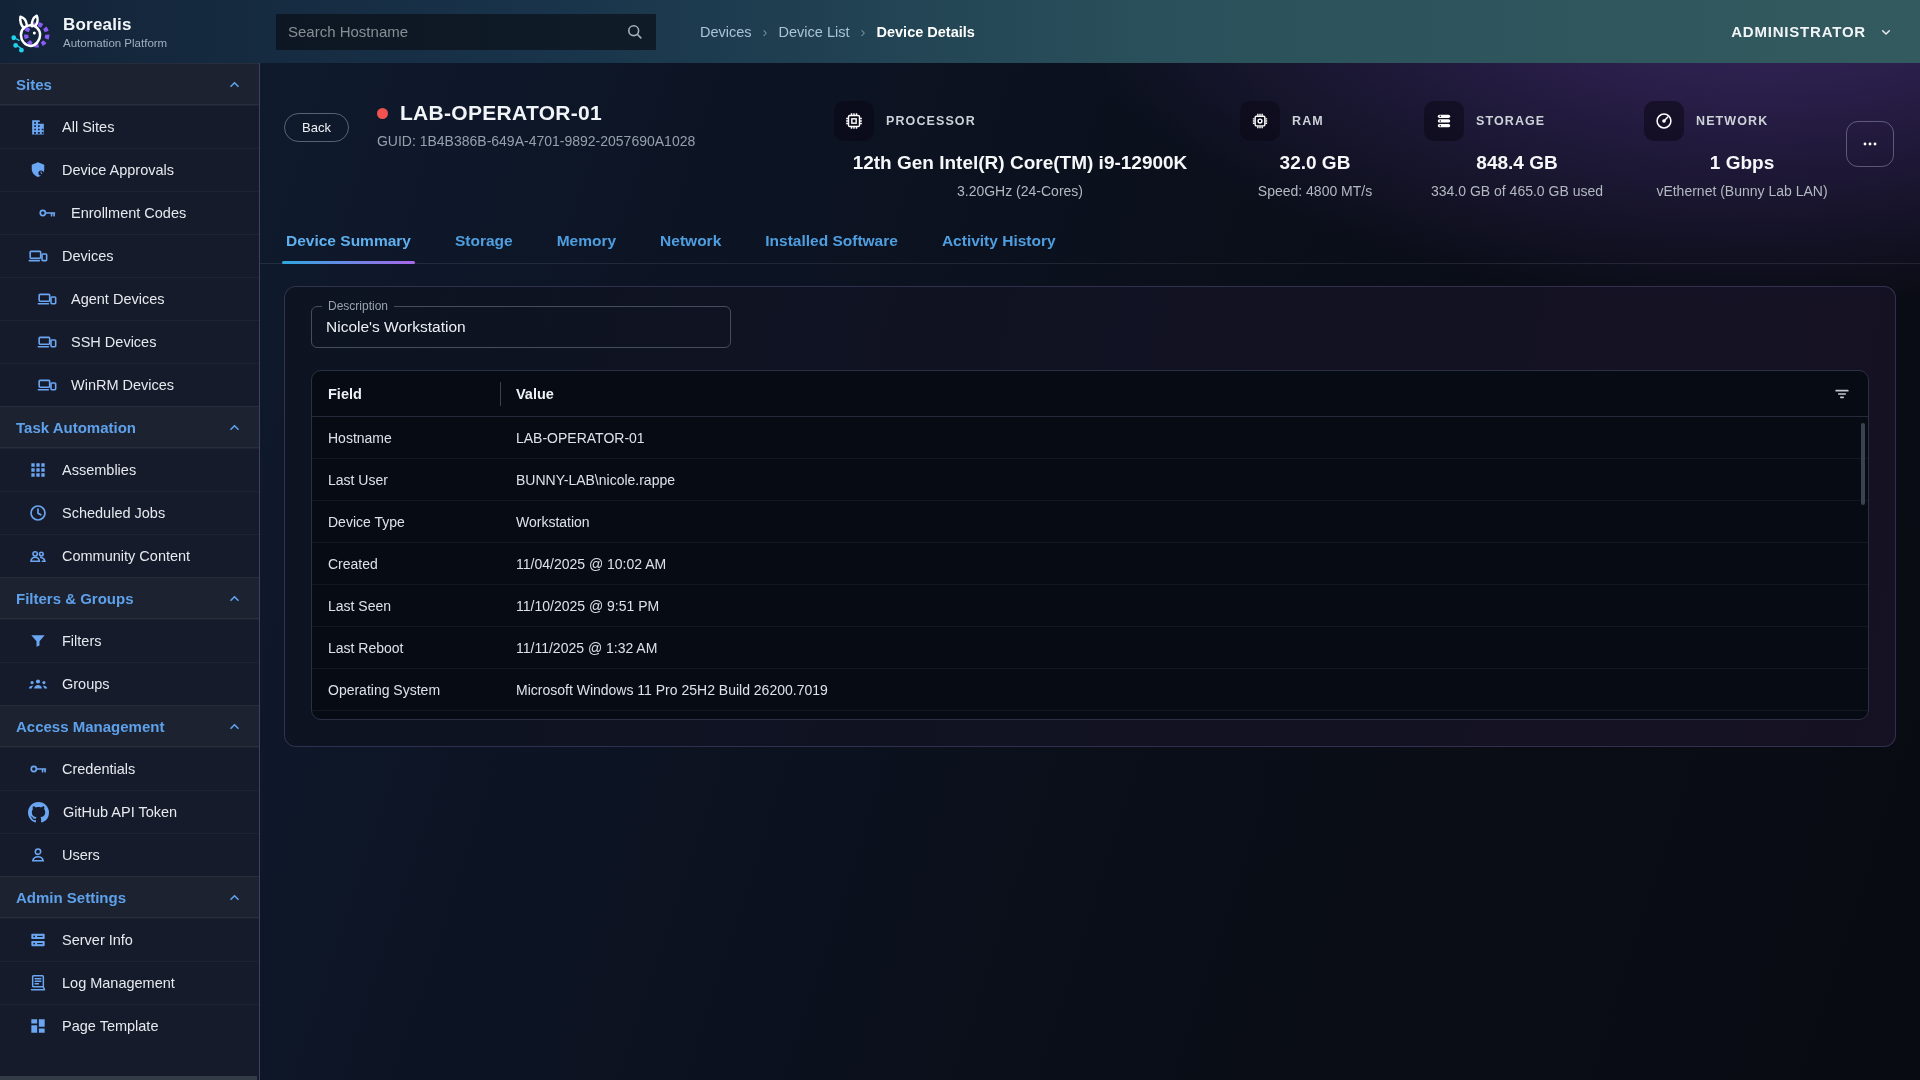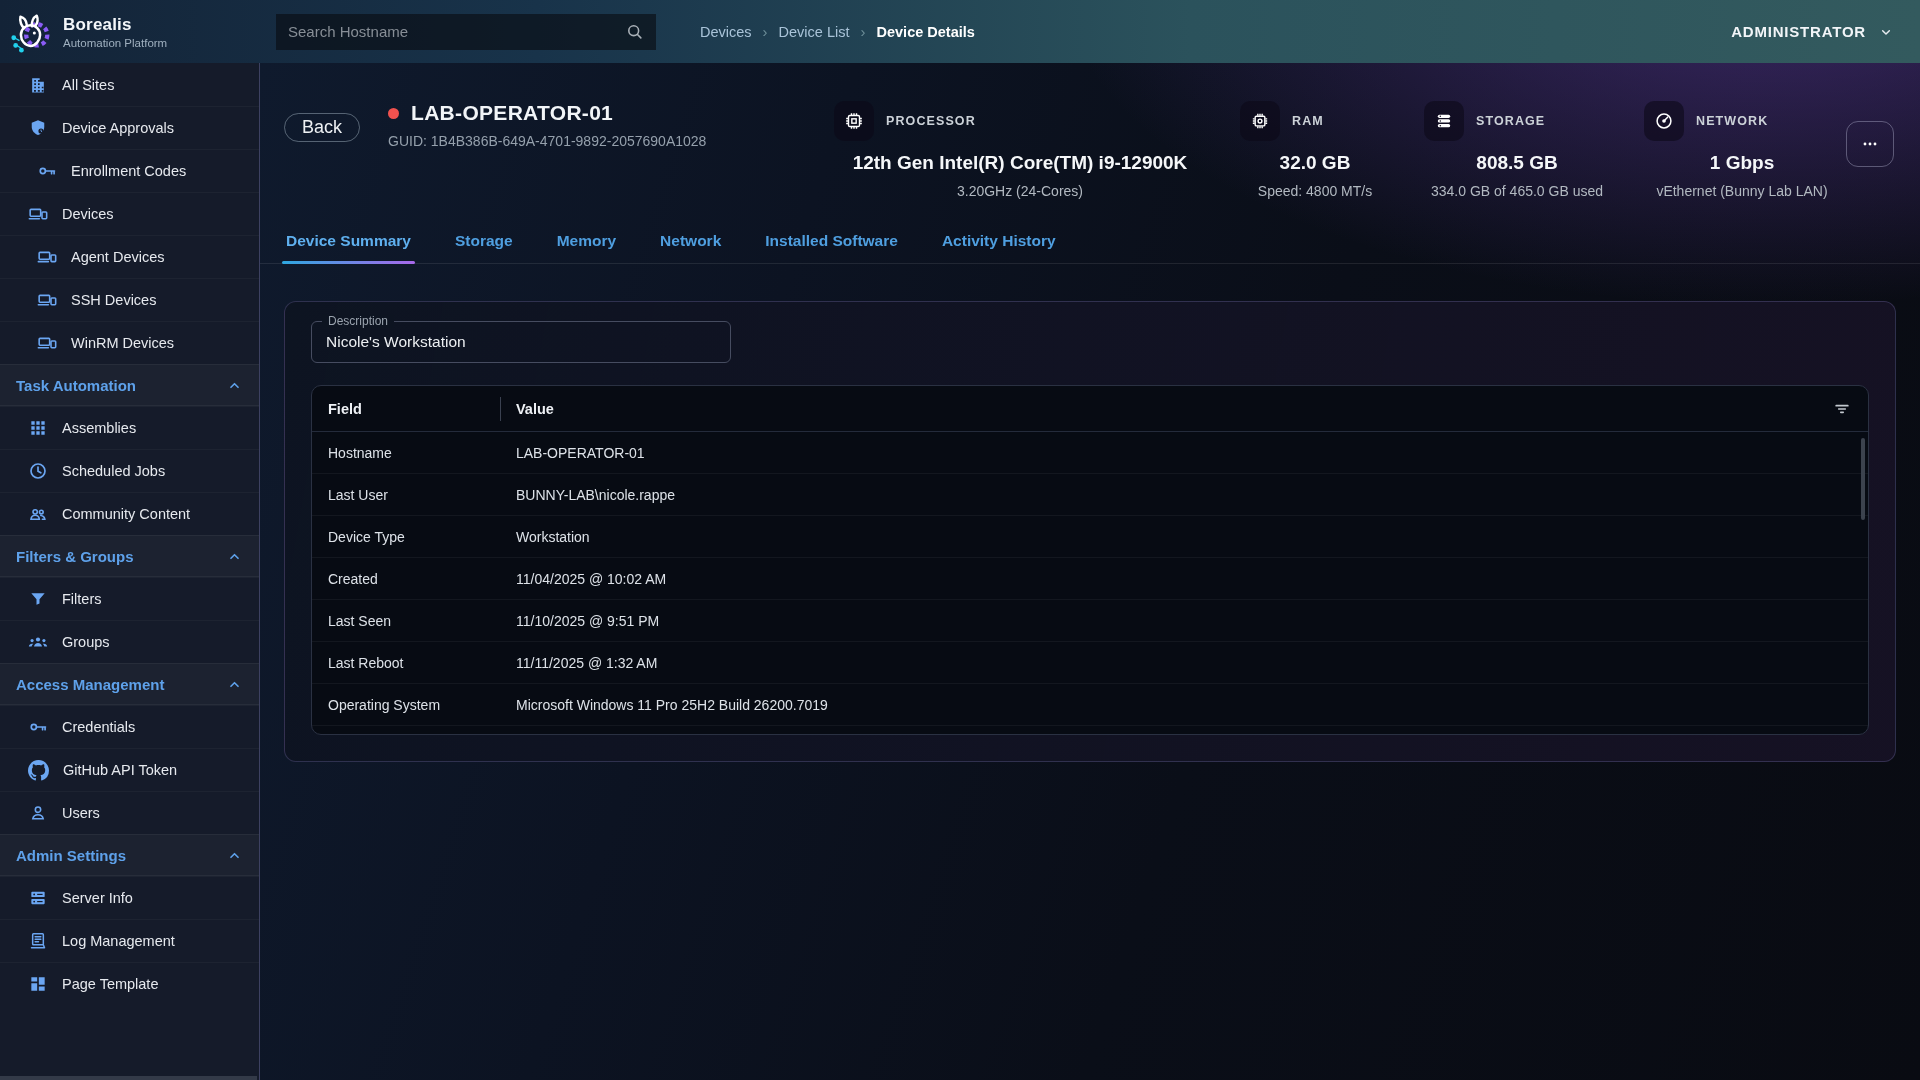--- a/index.html
+++ b/index.html
@@ -46,21 +46,21 @@
   .sb-scroll { position:absolute; left:0; right:2px; bottom:0; height:4px; background:#333a48; }
 
   
   .main { flex:1; position:relative; min-width:0;
     background:
       radial-gradient(1150px 540px at 91% -9%, rgba(106,66,178,.52), rgba(106,66,178,0) 62%),
       linear-gradient(108deg,#0f1a2d 0%,#0c1322 30%,#0a0e18 58%,#090b12 100%); }
 
   .device-header { display:flex; padding:38px 26px 0 24px; }
   .back-btn { height:29px; padding:0 17px; border:1px solid rgba(173,190,205,.45); border-radius:15px;
-    background:transparent; color:#eef1f4; font-size:18px; font-family:inherit; cursor:pointer;
+    background:transparent; color:#eef1f4; font-size:13px; font-family:inherit; cursor:pointer;
     align-self:flex-start; margin-top:12px; }
   .title-block { margin-left:28px; }
   .title-row { display:flex; align-items:center; gap:12px; }
   .status-dot { width:11px; height:11px; border-radius:50%; }
   .host-title { color:#f2f5f8; font-size:21px; font-weight:600; letter-spacing:.3px; }
   .guid { margin-top:8px; color:#95a0ac; font-size:14px; }
 
   .stats { margin-left:auto; display:flex; gap:34px;text-align:center; }
   .stat { }
   .stat-head { display:flex; align-items:center; gap:12px; }
@@ -76,21 +76,21 @@
     display:flex; align-items:center; justify-content:center; cursor:pointer; }
 
   .tabs { display:flex; gap:40px; margin-top:24px; padding-left:24px; padding-right:26px;
     border-bottom:1px solid rgba(255,255,255,.09); }
   .tab { position:relative; padding:9px 2px 13px; font-size:15.5px; font-weight:600;
     color:#4f9fe0; cursor:pointer; white-space:nowrap; }
   .tab.active { color:#5fb0ef; }
   .tab.active::after { content:""; position:absolute; left:-2px; right:-2px; bottom:-1px; height:3px;
     border-radius:2px; background:linear-gradient(90deg,#2ea7e0,#a868ea); }
 
-  .card { margin:37px 24px 0; border:1px solid rgba(102,98,152,.38); border-radius:12px;
+  .card { margin:22px 24px 0; border:1px solid rgba(102,98,152,.38); border-radius:12px;
     background:linear-gradient(100deg,rgba(13,20,33,.92) 0%,rgba(24,19,39,.86) 100%);
     padding:19px 26px 26px; }
 
   .desc-field { position:relative; width:420px; height:42px; border:1px solid #464c60;
     border-radius:6px; display:flex; align-items:center; padding:0 14px; }
   .desc-field .float-label { position:absolute; top:-8px; left:10px; padding:0 6px;
     background:#0d1421; color:#9aa3ae; font-size:12px; }
   .desc-field input { width:100%; background:transparent; border:none; outline:none;
     color:#eceff2; font-size:15.5px; font-family:inherit; }
 
@@ -165,20 +165,28 @@
         <svg width="16" height="16" viewBox="0 0 24 24" fill="none" stroke="currentColor" stroke-width="2.2" stroke-linecap="round" stroke-linejoin="round">
           <path d="M7 10l5 5 5-5"></path>
         </svg>
       </span>
     </div>
   </header>
 
   <div class="shell">
     <nav class="sidebar">
       <div id="sidebar-sections">
+          <div class="sb-header">
+            <span>Sites</span>
+            <span class="icon">
+              <svg width="17" height="17" viewBox="0 0 24 24" fill="none" stroke="currentColor" stroke-width="2.3" stroke-linecap="round" stroke-linejoin="round">
+                <path d="M7 14.5l5-5 5 5"></path>
+              </svg>
+            </span>
+          </div>
           <div class="sb-item">
             <span class="icon">
               <svg width="20" height="20" viewBox="0 0 24 24" fill="currentColor">
                 <path d="M5 21V4h9v4h5v13H5zm2.5-13h2v-2h-2v2zm0 4h2v-2h-2v2zm0 4h2v-2h-2v2zm4.5-8h2v-2h-2v2zm0 4h2v-2h-2v2zm0 4h2v-2h-2v2zm4.5 0h2v-2h-2v2zm0 4.2h2V18h-2v2.2zM11.8 20.2h2.4V18h-2.4v2.2zM7.2 20.2h2.3V18H7.2v2.2z"></path>
               </svg>
             </span>
             <span>All Sites</span>
           </div>
           <div class="sb-item">
             <span class="icon">
@@ -432,21 +440,21 @@
                       <rect x="4.6" y="10" width="14.8" height="3.9" rx="1.9"></rect>
                       <rect x="4.6" y="15.6" width="14.8" height="3.9" rx="1.9"></rect>
                       <circle cx="7.6" cy="6.4" r=".9" fill="#171227"></circle>
                       <circle cx="7.6" cy="12" r=".9" fill="#171227"></circle>
                       <circle cx="7.6" cy="17.6" r=".9" fill="#171227"></circle>
                     </svg>
                   </span>
                 </span>
                 <span class="stat-label">STORAGE</span>
               </div>
-              <div class="stat-value">808.5 GB</div>
+              <div class="stat-value">848.4 GB</div>
               <div class="stat-sub">334.0 GB of 465.0 GB used</div>
             </div>
             <div class="stat w-net">
               <div class="stat-head">
                 <span class="stat-tile">
                   <span class="icon">
                     <svg width="20" height="20" viewBox="0 0 24 24" fill="none" stroke="currentColor" stroke-width="1.8" stroke-linecap="round">
                       <circle cx="12" cy="12" r="8.3"></circle>
                       <path d="M12 12l4.3-4.6"></path>
                       <circle cx="12" cy="12" r="1.3" fill="currentColor"></circle>

